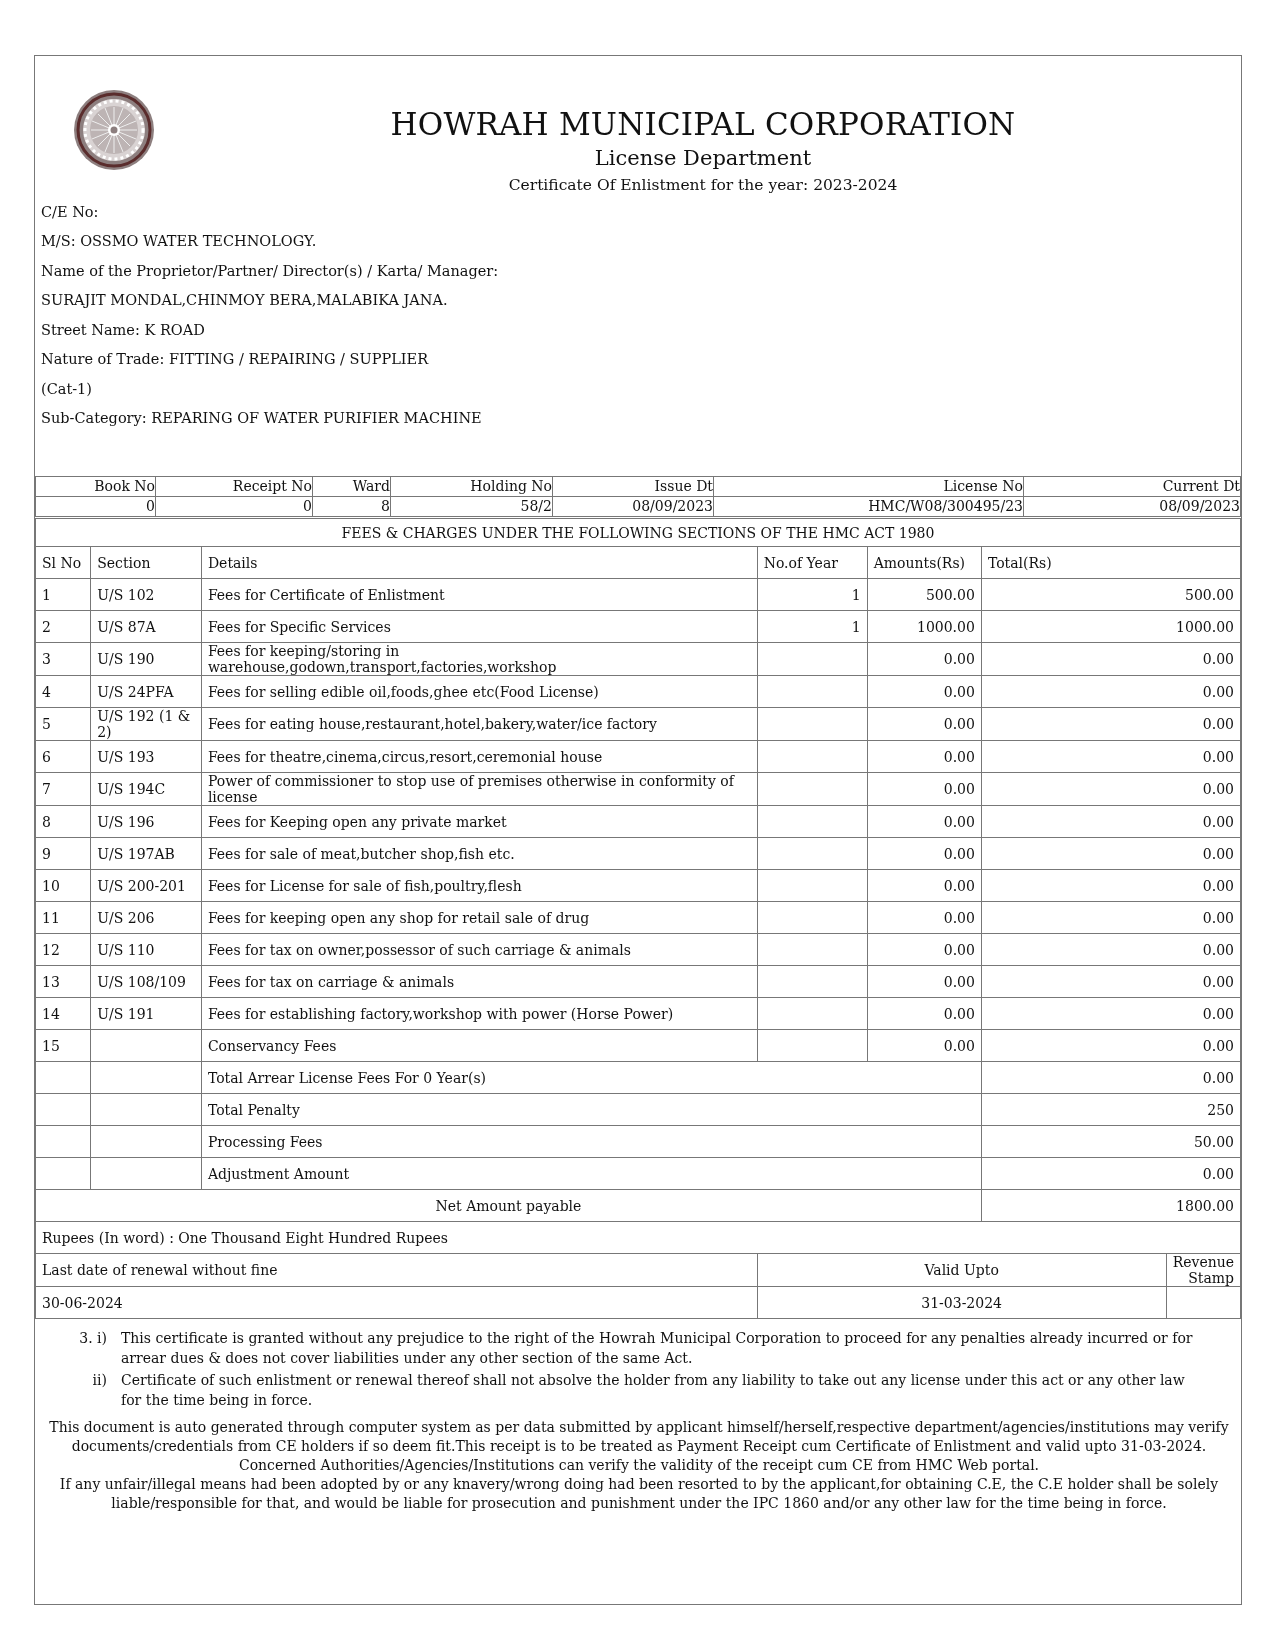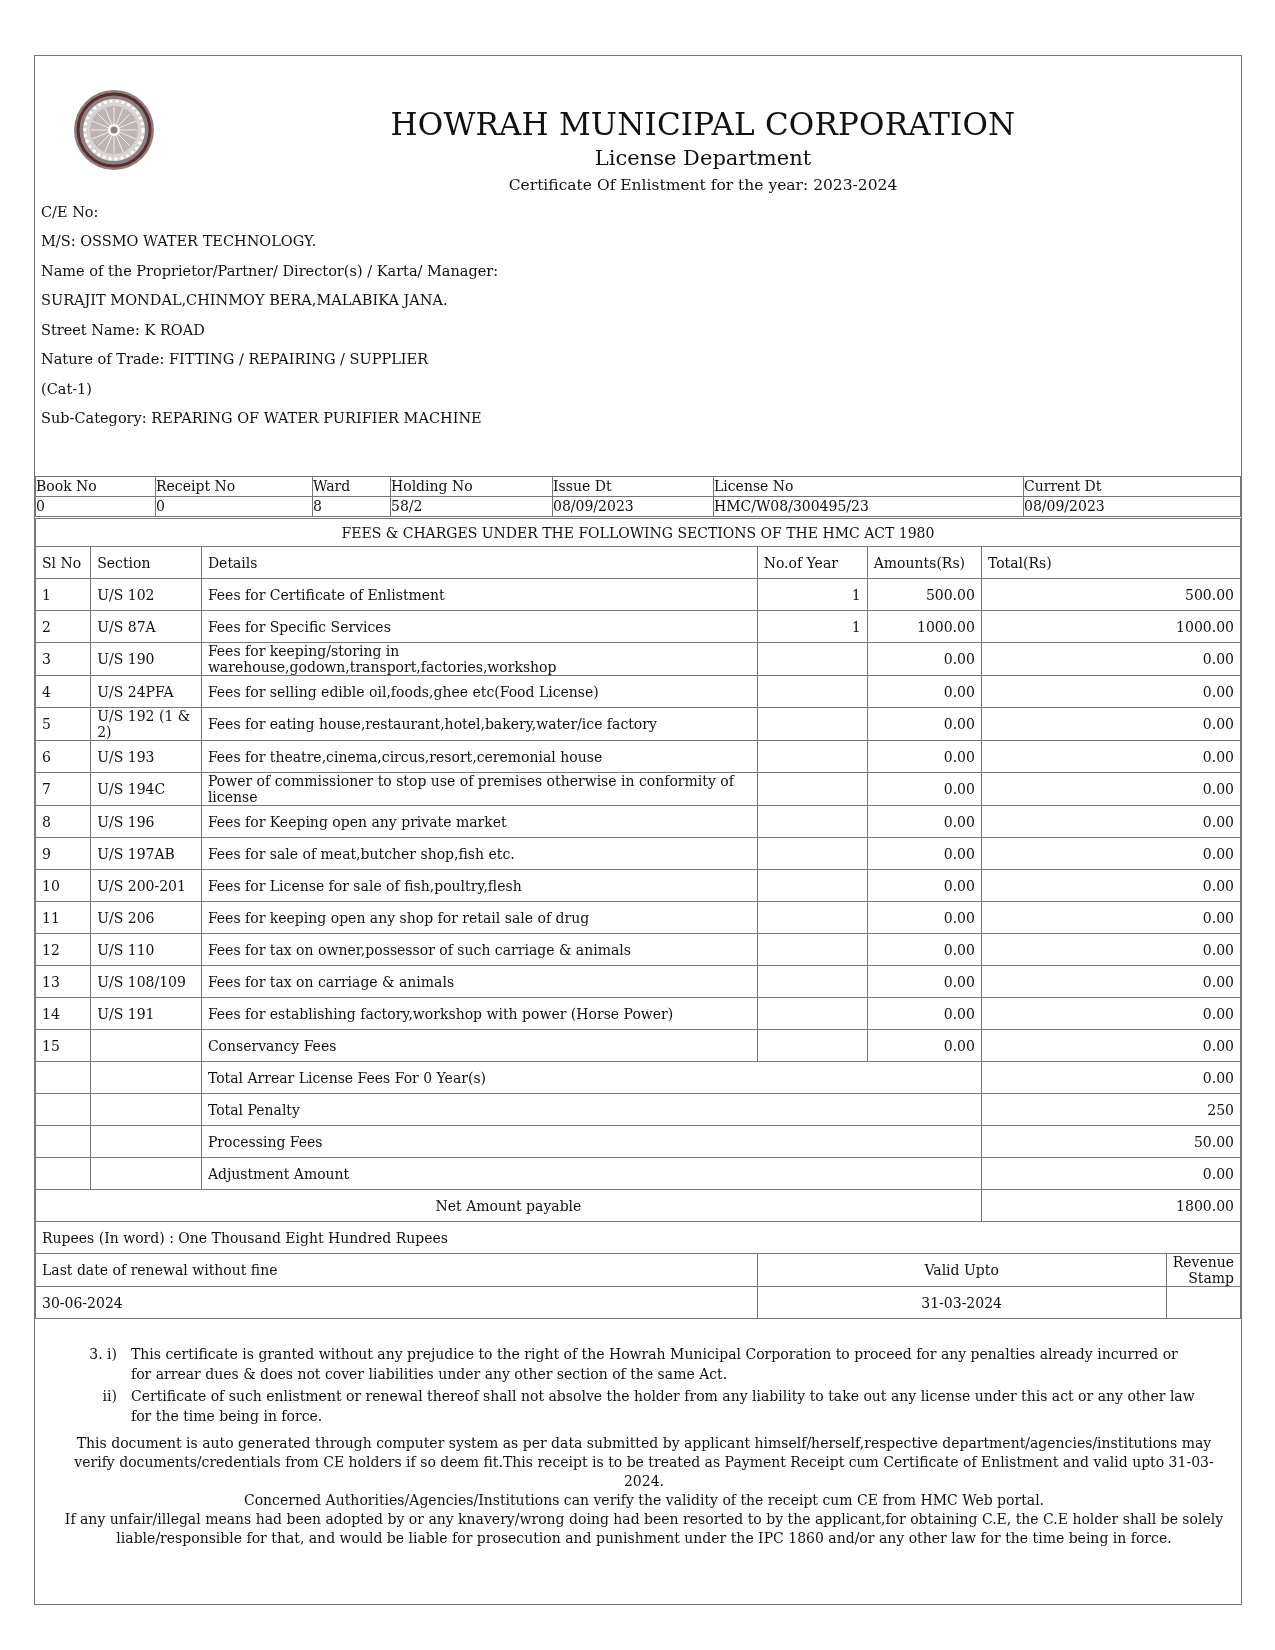--- a/index.html
+++ b/index.html
@@ -5,28 +5,28 @@
   html, body { margin:0; padding:0; background:#ffffff; }
   body { width:1275px; height:1650px; position:relative; font-family:"DejaVu Serif", serif; color:#111; }
   .page { position:absolute; left:34px; top:55px; width:1208px; height:1550px; border:1.5px solid #777; box-sizing:border-box; }
   .logo { position:absolute; left:38px; top:33px; width:82px; height:82px; }
   .hdr { position:absolute; left:0; right:0; text-align:center; }
   .h-title { top:50px; font-size:31px; letter-spacing:0.2px; padding-left:130px; }
   .h-dept { top:90px; font-size:21px; padding-left:130px;text-align:center; }
   .h-cert { top:104px; font-size:15.5px; padding-left:130px;margin-top:16px; }
   .info { position:absolute; left:6px; font-size:14.5px; }
   table { border-collapse:collapse; }
-  .t1 { position:absolute; left:0; top:420px; width:1206px; font-size:14px; text-align:left; }
+  .t1 { position:absolute; left:0; top:420px; width:1206px; font-size:14px; text-align:right; }
   .t1 td { border:1.2px solid #777; height:19px; padding:0; line-height:17px; }
   .t2 { position:absolute; left:0; top:462px; width:1206px; font-size:14px; }
   .t2 td { border:1.2px solid #777; height:32px; padding:0 6px; box-sizing:border-box; }
   .t2 tr.h td { text-align:left; }
   .r { text-align:right; }
   .c { text-align:center; }
-  .notes { position:absolute; left:12px; right:0; top:1272px; font-size:14px; line-height:20px;margin-top:16px; }
+  .notes { position:absolute; left:2px; right:0; top:1272px; font-size:14px; line-height:20px; }
   .note-row { display:flex; padding-left:20px; padding-right:40px; margin-bottom:2px; }
   .note-num { width:50px; text-align:right; padding-right:14px; flex:0 0 auto; }
   .footer { margin-top:8px; text-align:center; padding:0 10px; font-size:14px; line-height:19px; }
 </style>
 </head>
 <body>
 
 <div class="page">
 
   <svg class="logo" viewBox="0 0 82 82">

